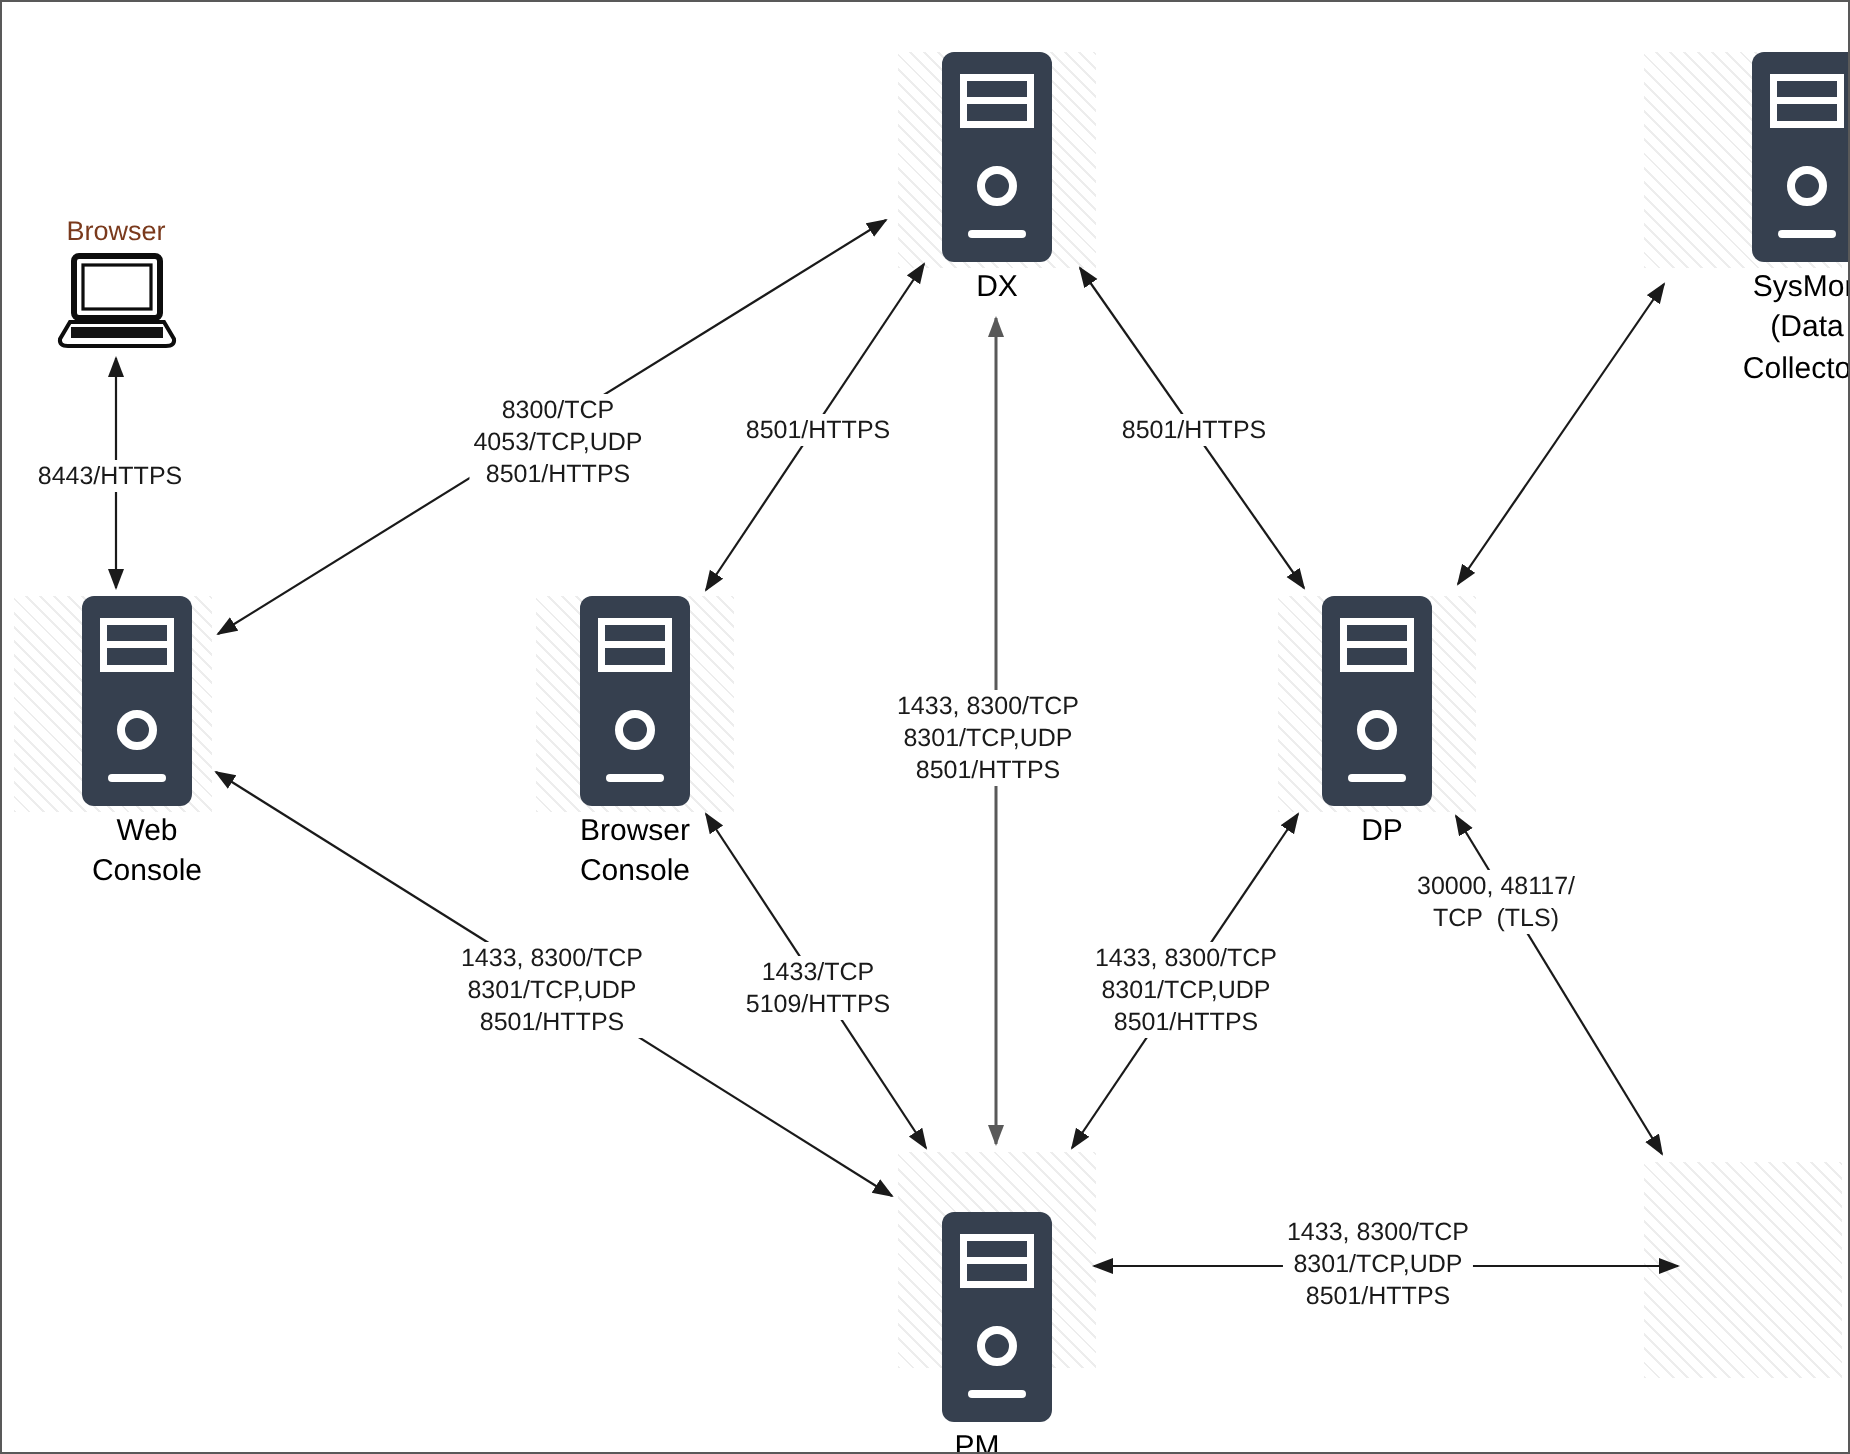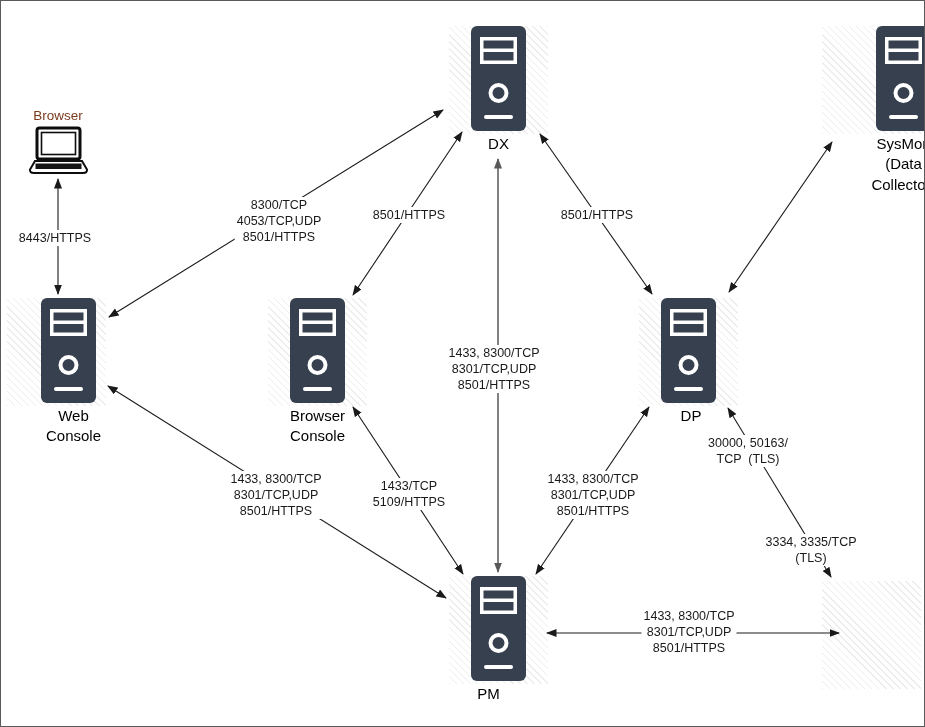--- a/index.html
+++ b/index.html
@@ -144,21 +144,21 @@
       <rect class="tower-body" x="0" y="0" width="55" height="105" rx="6"></rect>
       <rect class="tower-white" x="9" y="11" width="37" height="27"></rect>
       <rect class="tower-slot" x="12.5" y="14.5" width="30" height="8"></rect>
       <rect class="tower-slot" x="12.5" y="26" width="30" height="8.5"></rect>
       <circle class="tower-ring" cx="27.5" cy="67" r="8"></circle>
       <rect class="tower-white" x="13" y="89" width="29" height="4" rx="2"></rect>
     </svg>
     <div class="node-label" style="top:108px;">DP</div>
   </div>
 
-  <div class="node" style="left:470px;top:575px;width:35px;">
+  <div class="node" style="left:470px;top:605px;width:35px;">
     <svg class="tower" width="55" height="105" viewBox="0 0 55 105">
       <rect class="tower-body" x="0" y="0" width="55" height="105" rx="6"></rect>
       <rect class="tower-white" x="9" y="11" width="37" height="27"></rect>
       <rect class="tower-slot" x="12.5" y="14.5" width="30" height="8"></rect>
       <rect class="tower-slot" x="12.5" y="26" width="30" height="8.5"></rect>
       <circle class="tower-ring" cx="27.5" cy="67" r="8"></circle>
       <rect class="tower-white" x="13" y="89" width="29" height="4" rx="2"></rect>
     </svg>
     <div class="node-label" style="top:108px;">PM</div>
   </div>
@@ -174,21 +174,19 @@
 8301/TCP,UDP
 8501/HTTPS</div>
   <div class="elabel" style="left:275px;top:494px;">1433, 8300/TCP
 8301/TCP,UDP
 8501/HTTPS</div>
   <div class="elabel" style="left:408px;top:493px;">1433/TCP
 5109/HTTPS</div>
   <div class="elabel" style="left:592px;top:494px;">1433, 8300/TCP
 8301/TCP,UDP
 8501/HTTPS</div>
-  <div class="elabel" style="left:747px;top:450px;">30000, 50163/
+  <div class="elabel" style="left:747px;top:450px;">30000, 48117/
 TCP  (TLS)</div>
-  <div class="elabel" style="left:810px;top:549px;">3334, 3335/TCP
-(TLS)</div>
   <div class="elabel" style="left:688px;top:631px;">1433, 8300/TCP
 8301/TCP,UDP
 8501/HTTPS</div>
 
 </div>
 
 </body></html>

